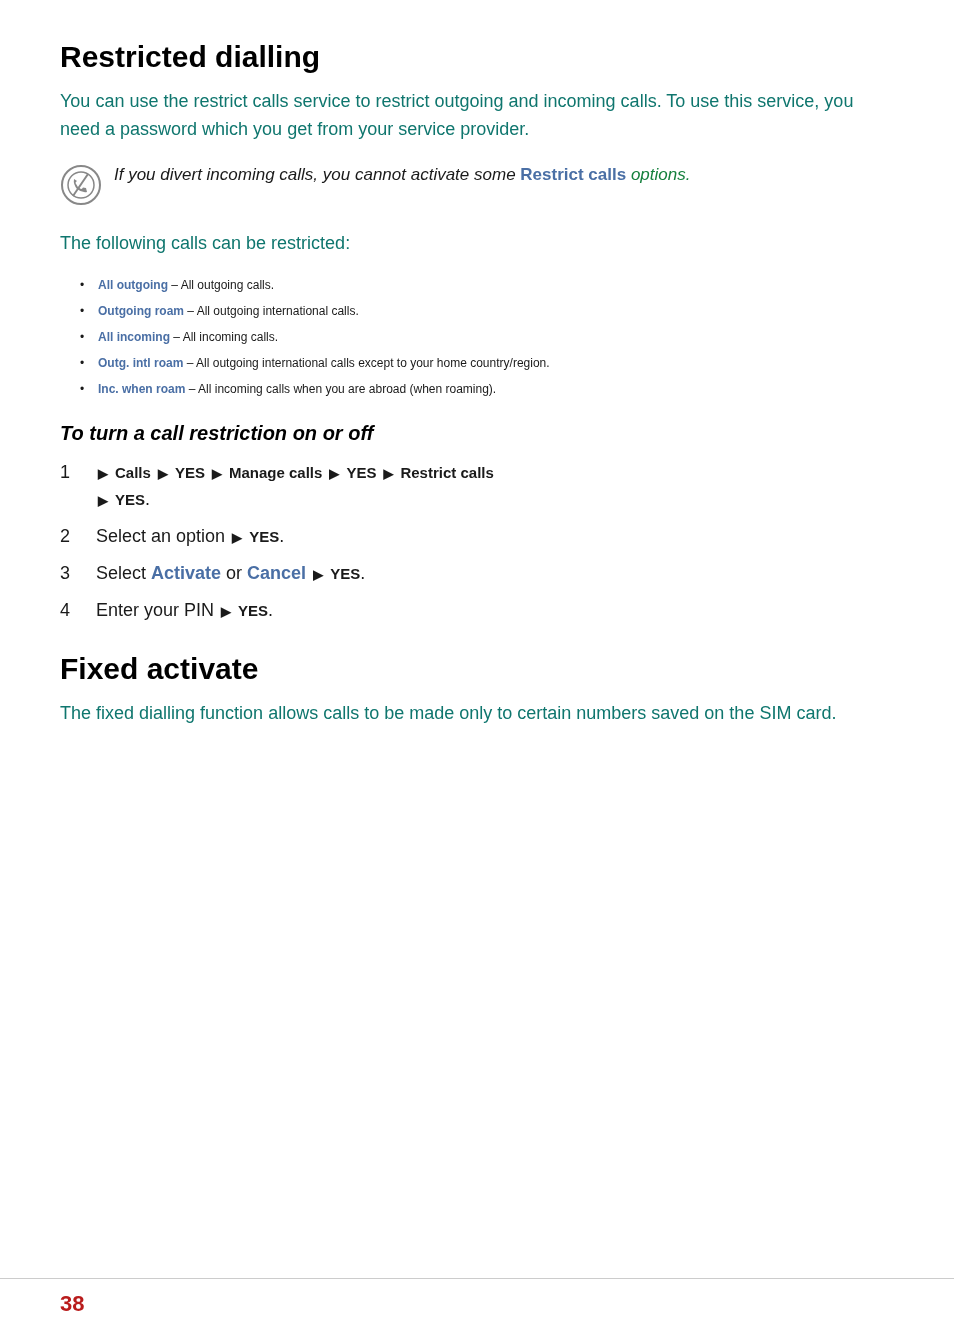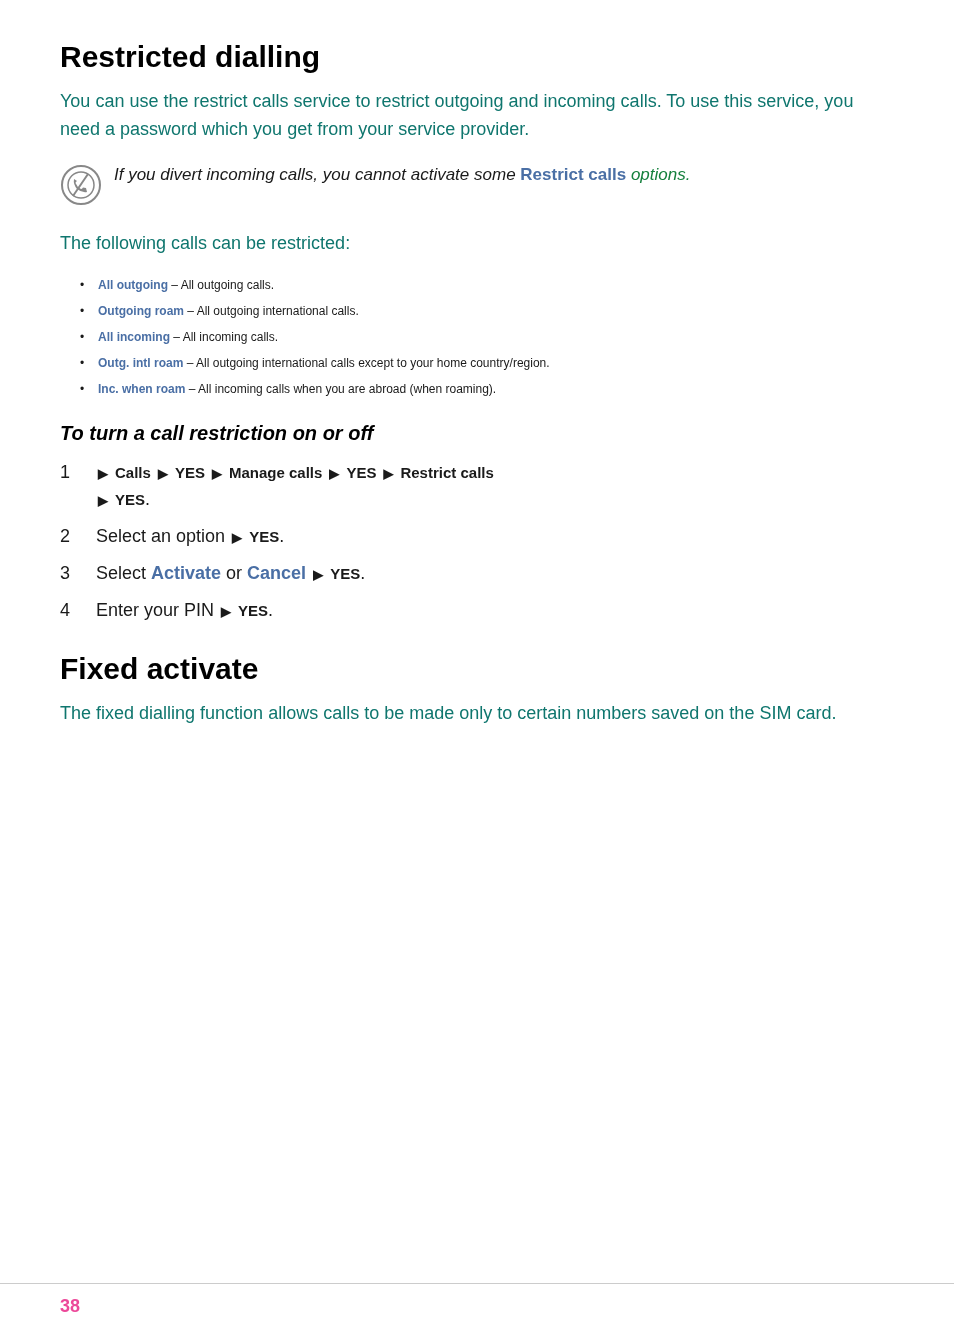--- a/index.html
+++ b/index.html
@@ -152,23 +152,23 @@
     .page-footer {
       position: absolute;
       bottom: 0;
       left: 0;
       right: 0;
       padding: 12px 60px;
       border-top: 1px solid #cccccc;
     }
 
     .page-number {
-      font-size: 18px;
-      font-weight: bold;
-      color: #ec4899;
+      font-size: 22px;
+      font-weight: bold;
+      color: #b91c1c;
       margin-bottom: 6px;
     }
 
     .footer-note {
       font-size: 13px;
       color: #555555;
       text-align: center;
     }
 
     .second-section {

